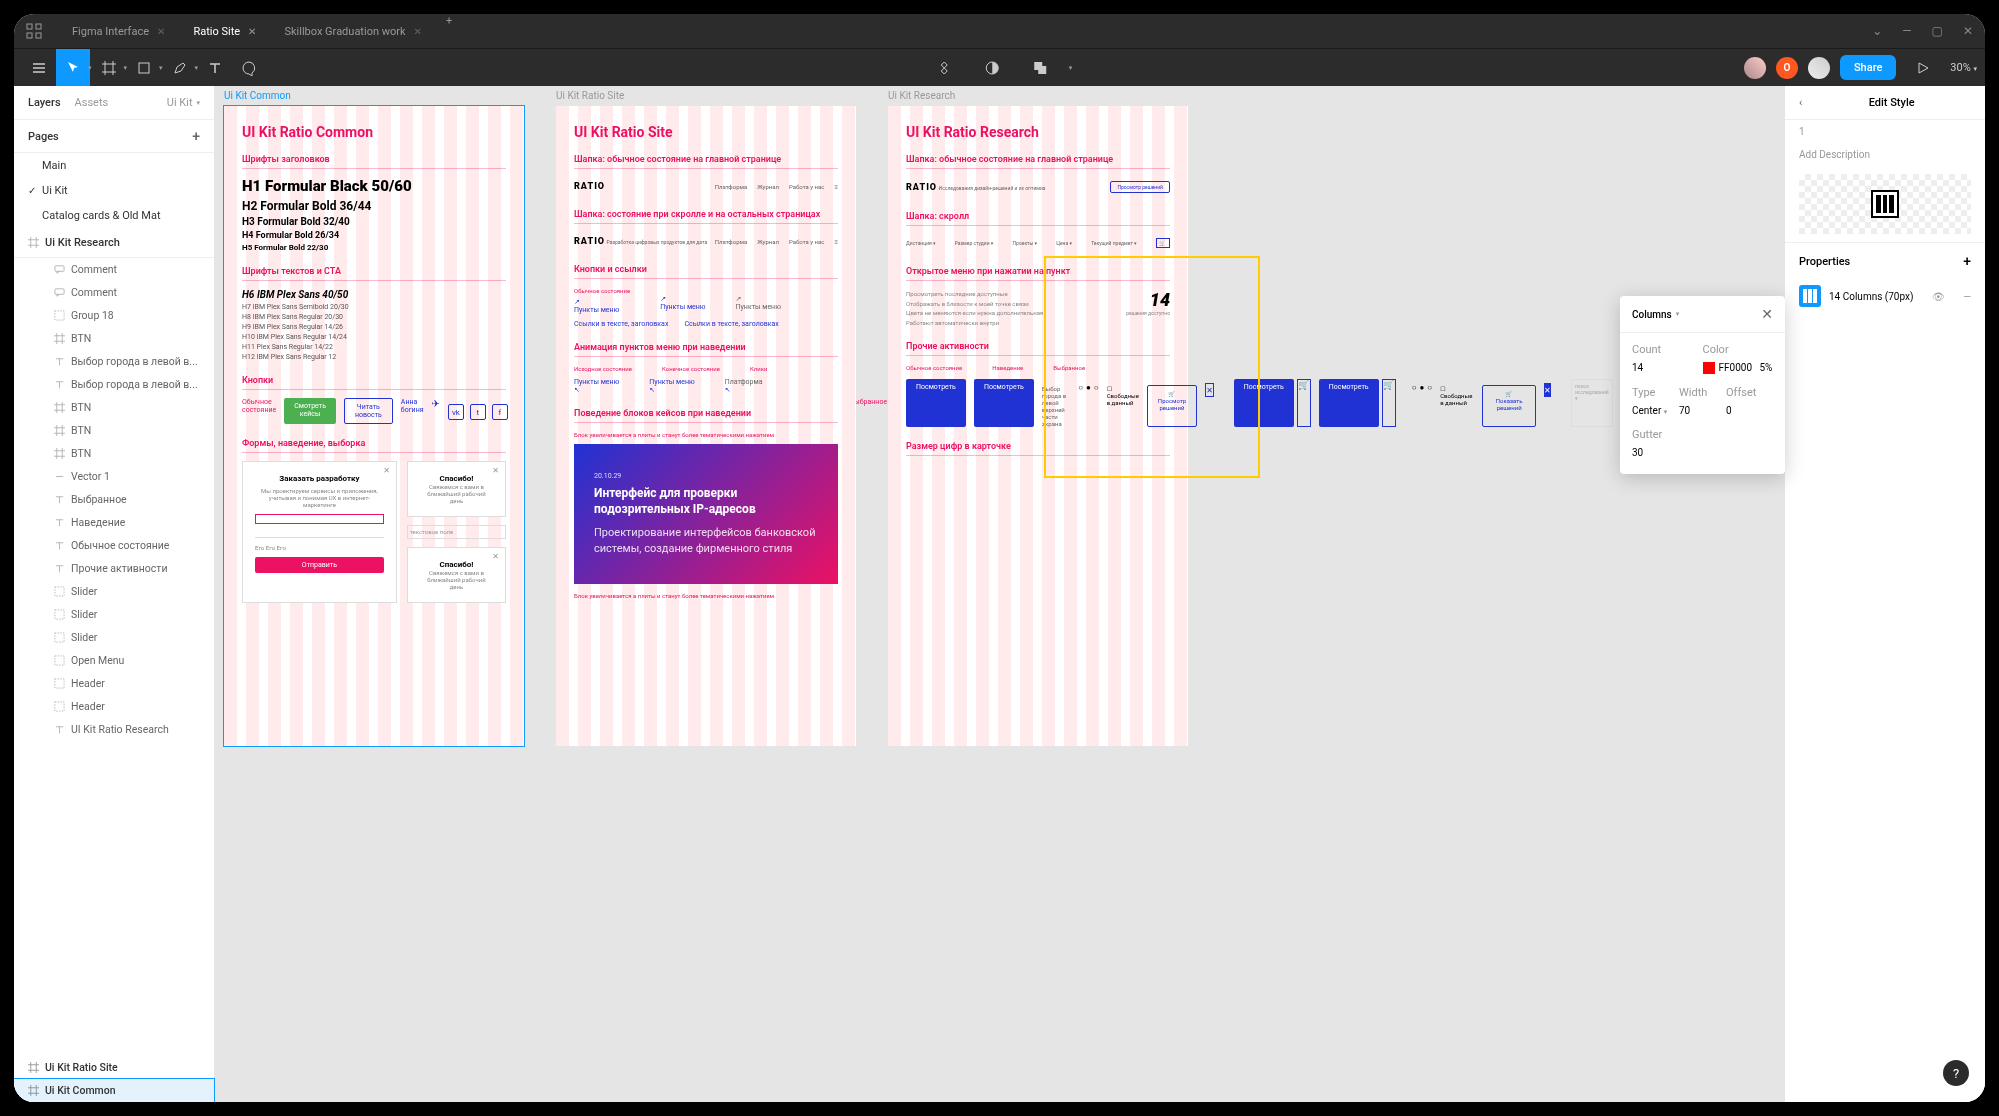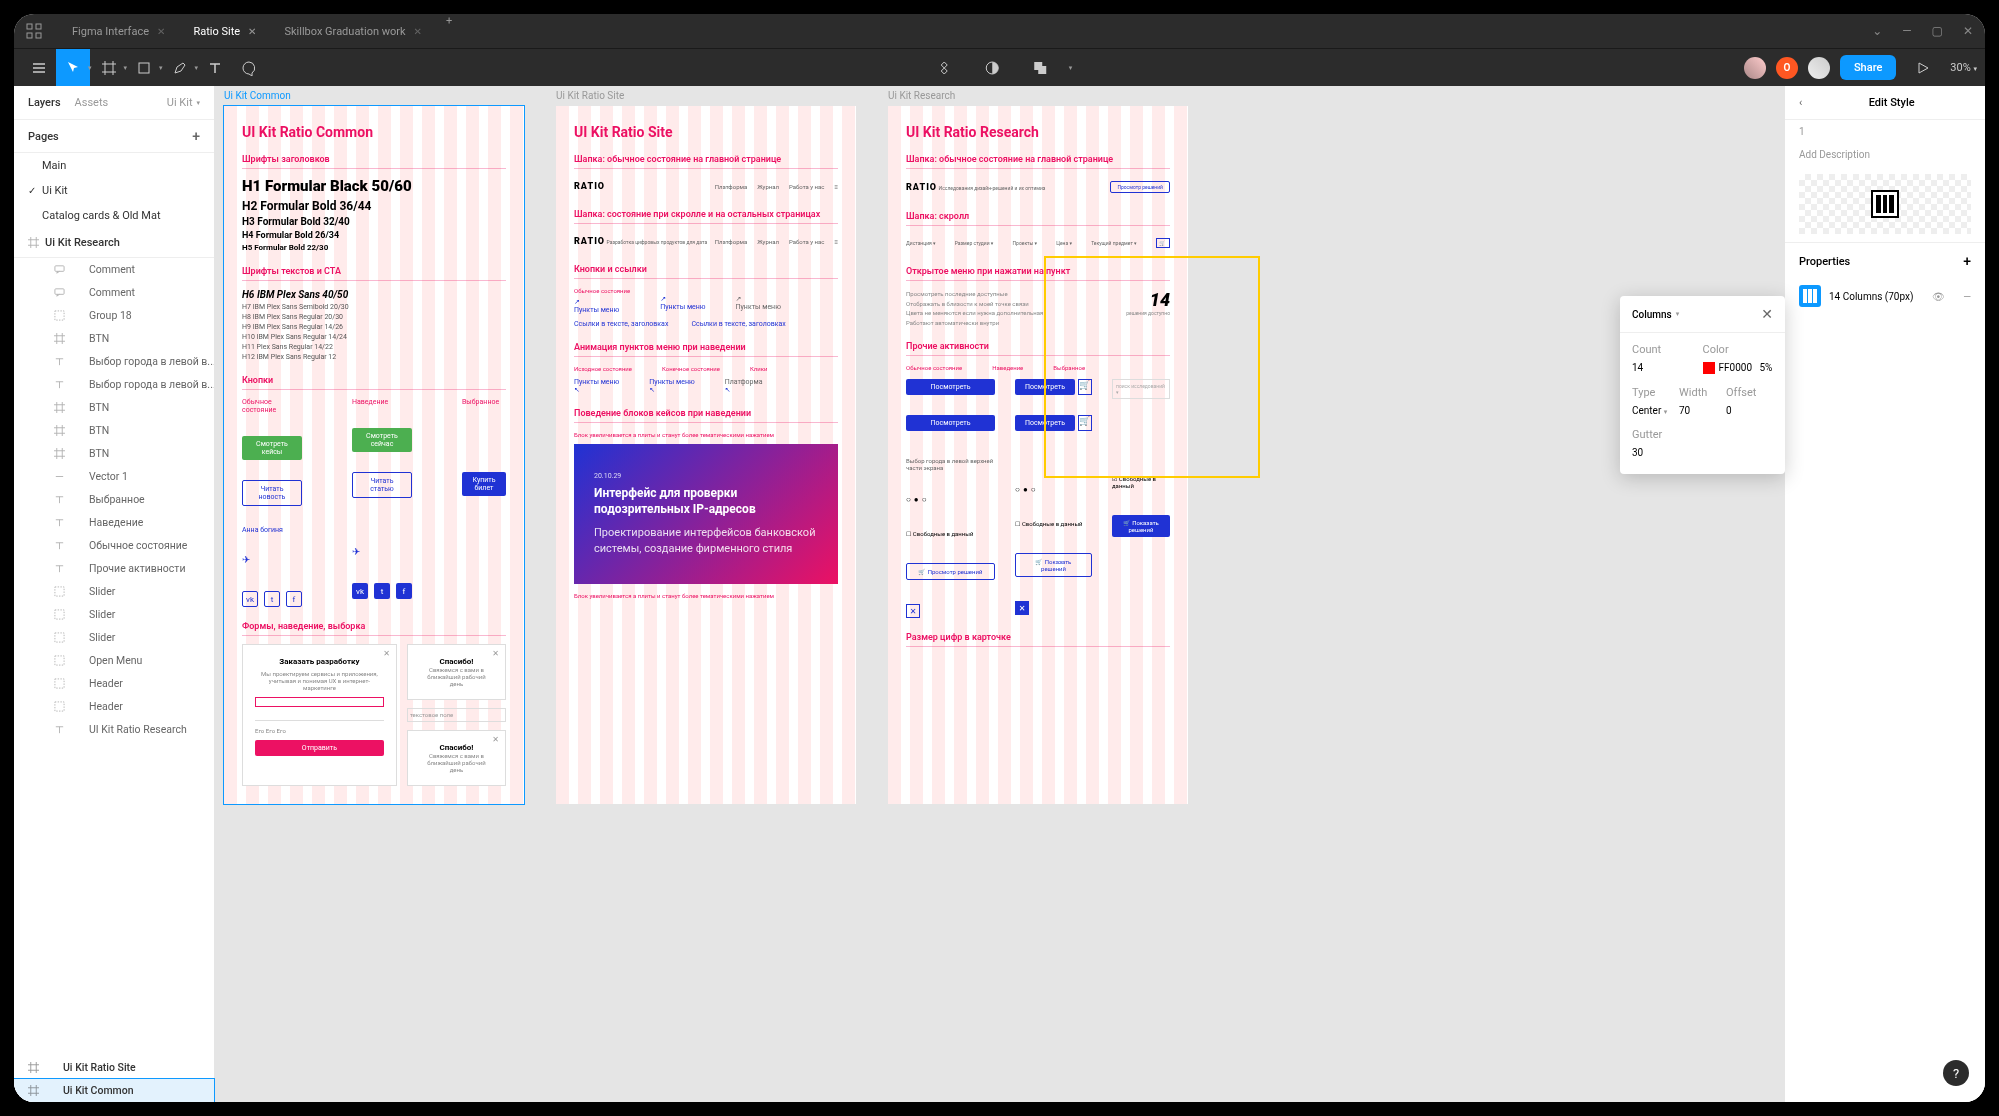--- a/index.html
+++ b/index.html
@@ -29,42 +29,42 @@
 .body{flex:1;display:flex;overflow:hidden;background:#e5e5e5}
 .left-panel{width:200px;background:#fff;display:flex;flex-direction:column;font-size:11px;color:#333}
 .lp-header{display:flex;padding:10px 14px;border-bottom:1px solid #eee}
 .lp-tab{margin-right:14px;cursor:pointer;color:#999}
 .lp-tab.active{color:#333;font-weight:500}
 .lp-right{margin-left:auto;color:#999;display:flex;align-items:center;gap:4px}
 .lp-section{padding:8px 14px;border-bottom:1px solid #eee;display:flex;align-items:center;justify-content:space-between;font-weight:500}
 .lp-item{padding:6px 14px 6px 28px;cursor:pointer;display:flex;align-items:center;gap:6px}
 .lp-item.checked::before{content:"✓";position:absolute;margin-left:-14px;font-size:10px}
 .lp-layers{flex:1;overflow-y:auto}
-.layer-row{padding:5px 14px 5px 40px;display:flex;align-items:center;gap:24px;cursor:pointer;color:#666;font-size:10.5px;white-space:nowrap;overflow:hidden;text-overflow:ellipsis}
+.layer-row{padding:5px 14px 5px 40px;display:flex;align-items:center;gap:6px;cursor:pointer;color:#666;font-size:10.5px;white-space:nowrap;overflow:hidden;text-overflow:ellipsis}
 .layer-row.selected{background:#e3f2fd;color:#0d99ff}
 .layer-row.frame{padding-left:14px;font-weight:500;color:#333}
 .layer-icon{width:11px;height:11px;flex-shrink:0;opacity:.5}
 .canvas{flex:1;overflow:auto;position:relative;padding:20px 10px}
 .frames{display:flex;gap:32px}
 .frame{background:#fff;position:relative;flex-shrink:0}
 .frame.selected{outline:1.5px solid #0d99ff}
 .frame-label{position:absolute;top:-16px;left:0;font-size:10px;color:#999}
 .frame.selected .frame-label{color:#0d99ff}
 .stripes{position:absolute;inset:0;background:repeating-linear-gradient(90deg,rgba(255,0,0,.08) 0,rgba(255,0,0,.08) 13px,transparent 13px,transparent 22px);pointer-events:none}
 .fcontent{position:relative;padding:18px;font-size:9px}
 .ftitle{color:#ec1163;font-weight:700;font-size:14px;margin-bottom:12px}
 .fsection{color:#ec1163;font-size:9px;font-weight:600;margin:14px 0 8px;border-bottom:1px solid rgba(236,17,99,.3);padding-bottom:4px}
 .h1{font-weight:900;font-size:15px;margin:4px 0}
 .h2{font-weight:700;font-size:12px;margin:3px 0}
 .h3{font-weight:700;font-size:10px;margin:3px 0}
 .h4{font-weight:700;font-size:9px;margin:3px 0}
 .h5{font-weight:700;font-size:8px;margin:3px 0}
 .tiny{font-size:7px;margin:2px 0;color:#555}
 .btn-row{display:flex;gap:50px;margin:8px 0}
-.btn-col{display:flex;flex-direction:column;gap:20px}
+.btn-col{display:flex;flex-direction:row;gap:8px}
 .btn-col-label{font-size:7px;color:#ec1163;margin-bottom:2px}
 .bt{padding:4px 10px;font-size:7px;border-radius:2px;text-align:center;cursor:pointer}
 .bt-green{background:#4caf50;color:#fff}
 .bt-outline{border:1px solid #2032d4;color:#2032d4}
 .bt-blue{background:#2032d4;color:#fff}
 .social-row{display:flex;gap:6px;margin-top:6px}
 .social{width:16px;height:16px;background:#2032d4;color:#fff;display:flex;align-items:center;justify-content:center;font-size:8px;border-radius:2px}
 .social.outline{background:transparent;border:1px solid #2032d4;color:#2032d4}
 .form-card{border:1px solid #ddd;padding:12px;font-size:8px;position:relative;background:#fff}
 .form-close{position:absolute;top:4px;right:6px;cursor:pointer;color:#999}
@@ -546,21 +546,21 @@
                   <div style="height:8px"></div>
                   <div style="color:#2032d4">↗</div>
                   <div class="link-blue">Пункты меню</div>
                 </div>
               <div>
                   <div style="height:8px"></div>
                   <div style="color:#666">↗</div>
                   <div style="color:#666">Пункты меню</div>
                 </div>
             </div>
-            <div style="display:flex;gap:23px;font-size:7px;margin-top:6px">
+            <div style="display:flex;gap:16px;font-size:7px;margin-top:6px">
               <div class="link-blue">Ссылки в тексте, заголовках</div>
               <div class="link-blue">Ссылки в тексте, заголовках</div>
             </div>
             <div class="fsection">Анимация пунктов меню при наведении</div>
             <div class="three-col" style="color:#ec1163;font-size:6px">
               <div>Исходное состояние</div>
               <div>Конечное состояние</div>
               <div>Клики</div>
             </div>
             <div class="three-col" style="color:#2032d4">

